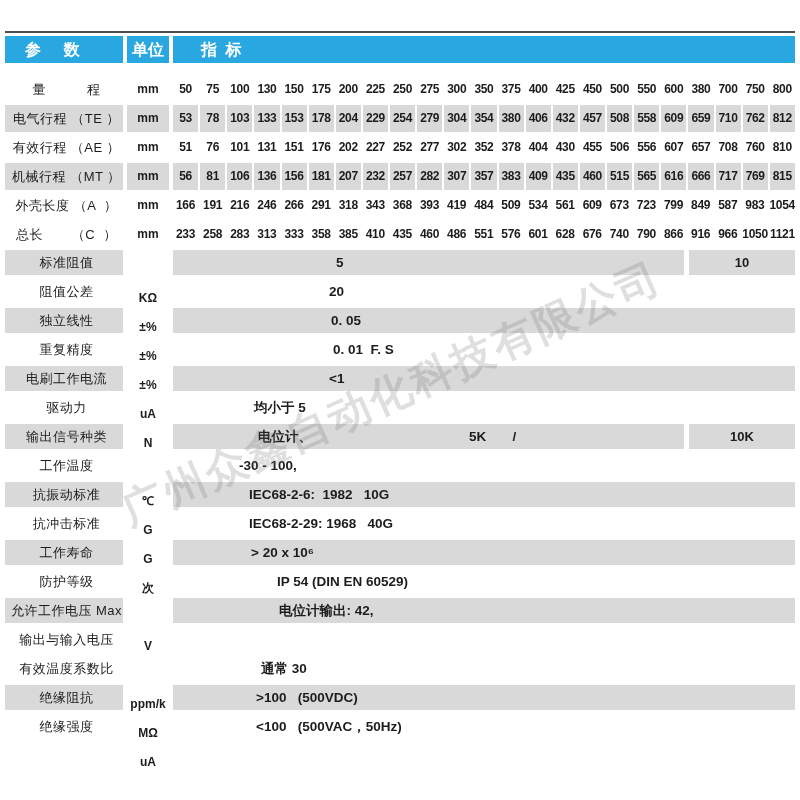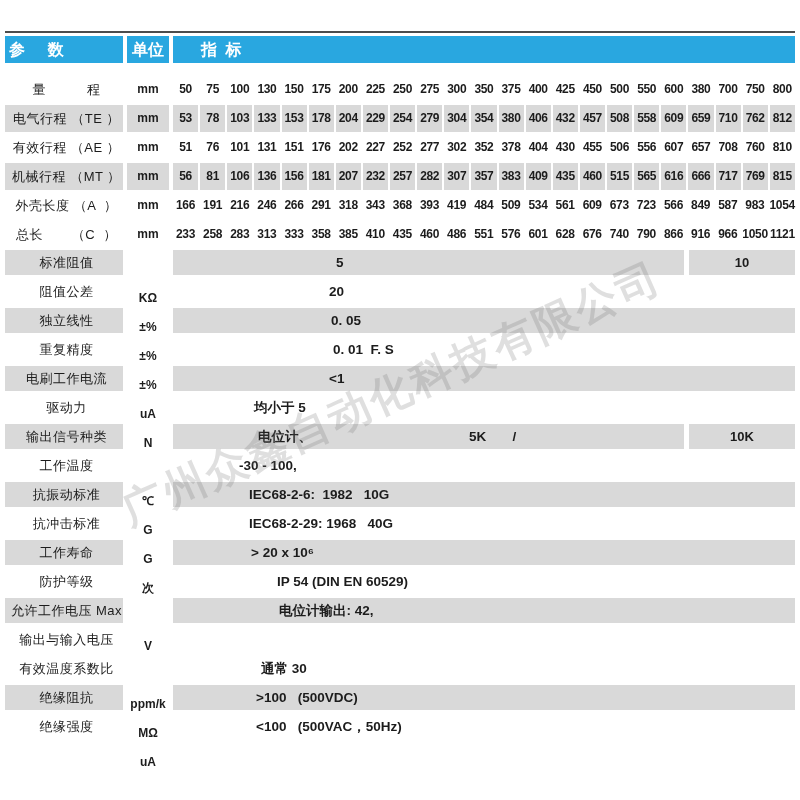--- a/index.html
+++ b/index.html
@@ -15,21 +15,21 @@
     background:#fff;
     font-family:"Liberation Sans", sans-serif;
     color:var(--ink);
     position:relative;
     overflow:hidden;
   }
   .page{position:absolute;left:5px;top:31px;width:790px;}
   .topline{height:2px;background:var(--topline);margin-bottom:3px;}
   .hdr{display:flex;height:27px;margin-bottom:13px;}
   .hdr>div{background:var(--header-bg);color:#fff;font-weight:bold;font-size:16px;line-height:27px;white-space:pre;}
-  .hdr .h1{width:118px;padding-left:4px;margin-right:4px;letter-spacing:1px;}
+  .hdr .h1{width:118px;padding-left:20px;margin-right:4px;letter-spacing:1px;}
   .hdr .h2{width:42px;text-align:center;margin-right:4px;}
   .hdr .h3{flex:1;padding-left:28px;letter-spacing:2px;}
 
   .dim-row{display:flex;height:27px;margin-bottom:2px;}
   .spec-row{display:flex;height:25px;margin-bottom:4px;}
 
   .lbl{width:118px;padding-left:5px;font-size:13px;font-weight:normal;letter-spacing:0.5px;white-space:pre;overflow:visible;text-align:center;}
   .dim-row .lbl{line-height:27px;}
   .spec-row .lbl{line-height:25px;}
   .unitc{width:42px;margin-left:4px;text-align:center;font-size:12px;font-weight:bold;}
@@ -202,21 +202,21 @@
           <div class="vcell">368</div>
           <div class="vcell">393</div>
           <div class="vcell">419</div>
           <div class="vcell">484</div>
           <div class="vcell">509</div>
           <div class="vcell">534</div>
           <div class="vcell">561</div>
           <div class="vcell">609</div>
           <div class="vcell">673</div>
           <div class="vcell">723</div>
-          <div class="vcell">566</div>
+          <div class="vcell">799</div>
           <div class="vcell">849</div>
           <div class="vcell">587</div>
           <div class="vcell">983</div>
           <div class="vcell">1054</div>
         </div>
       </div>
       <div class="dim-row">
         <div class="lbl">总长       （C  ）</div>
         <div class="unitc">mm</div>
         <div class="vals">

